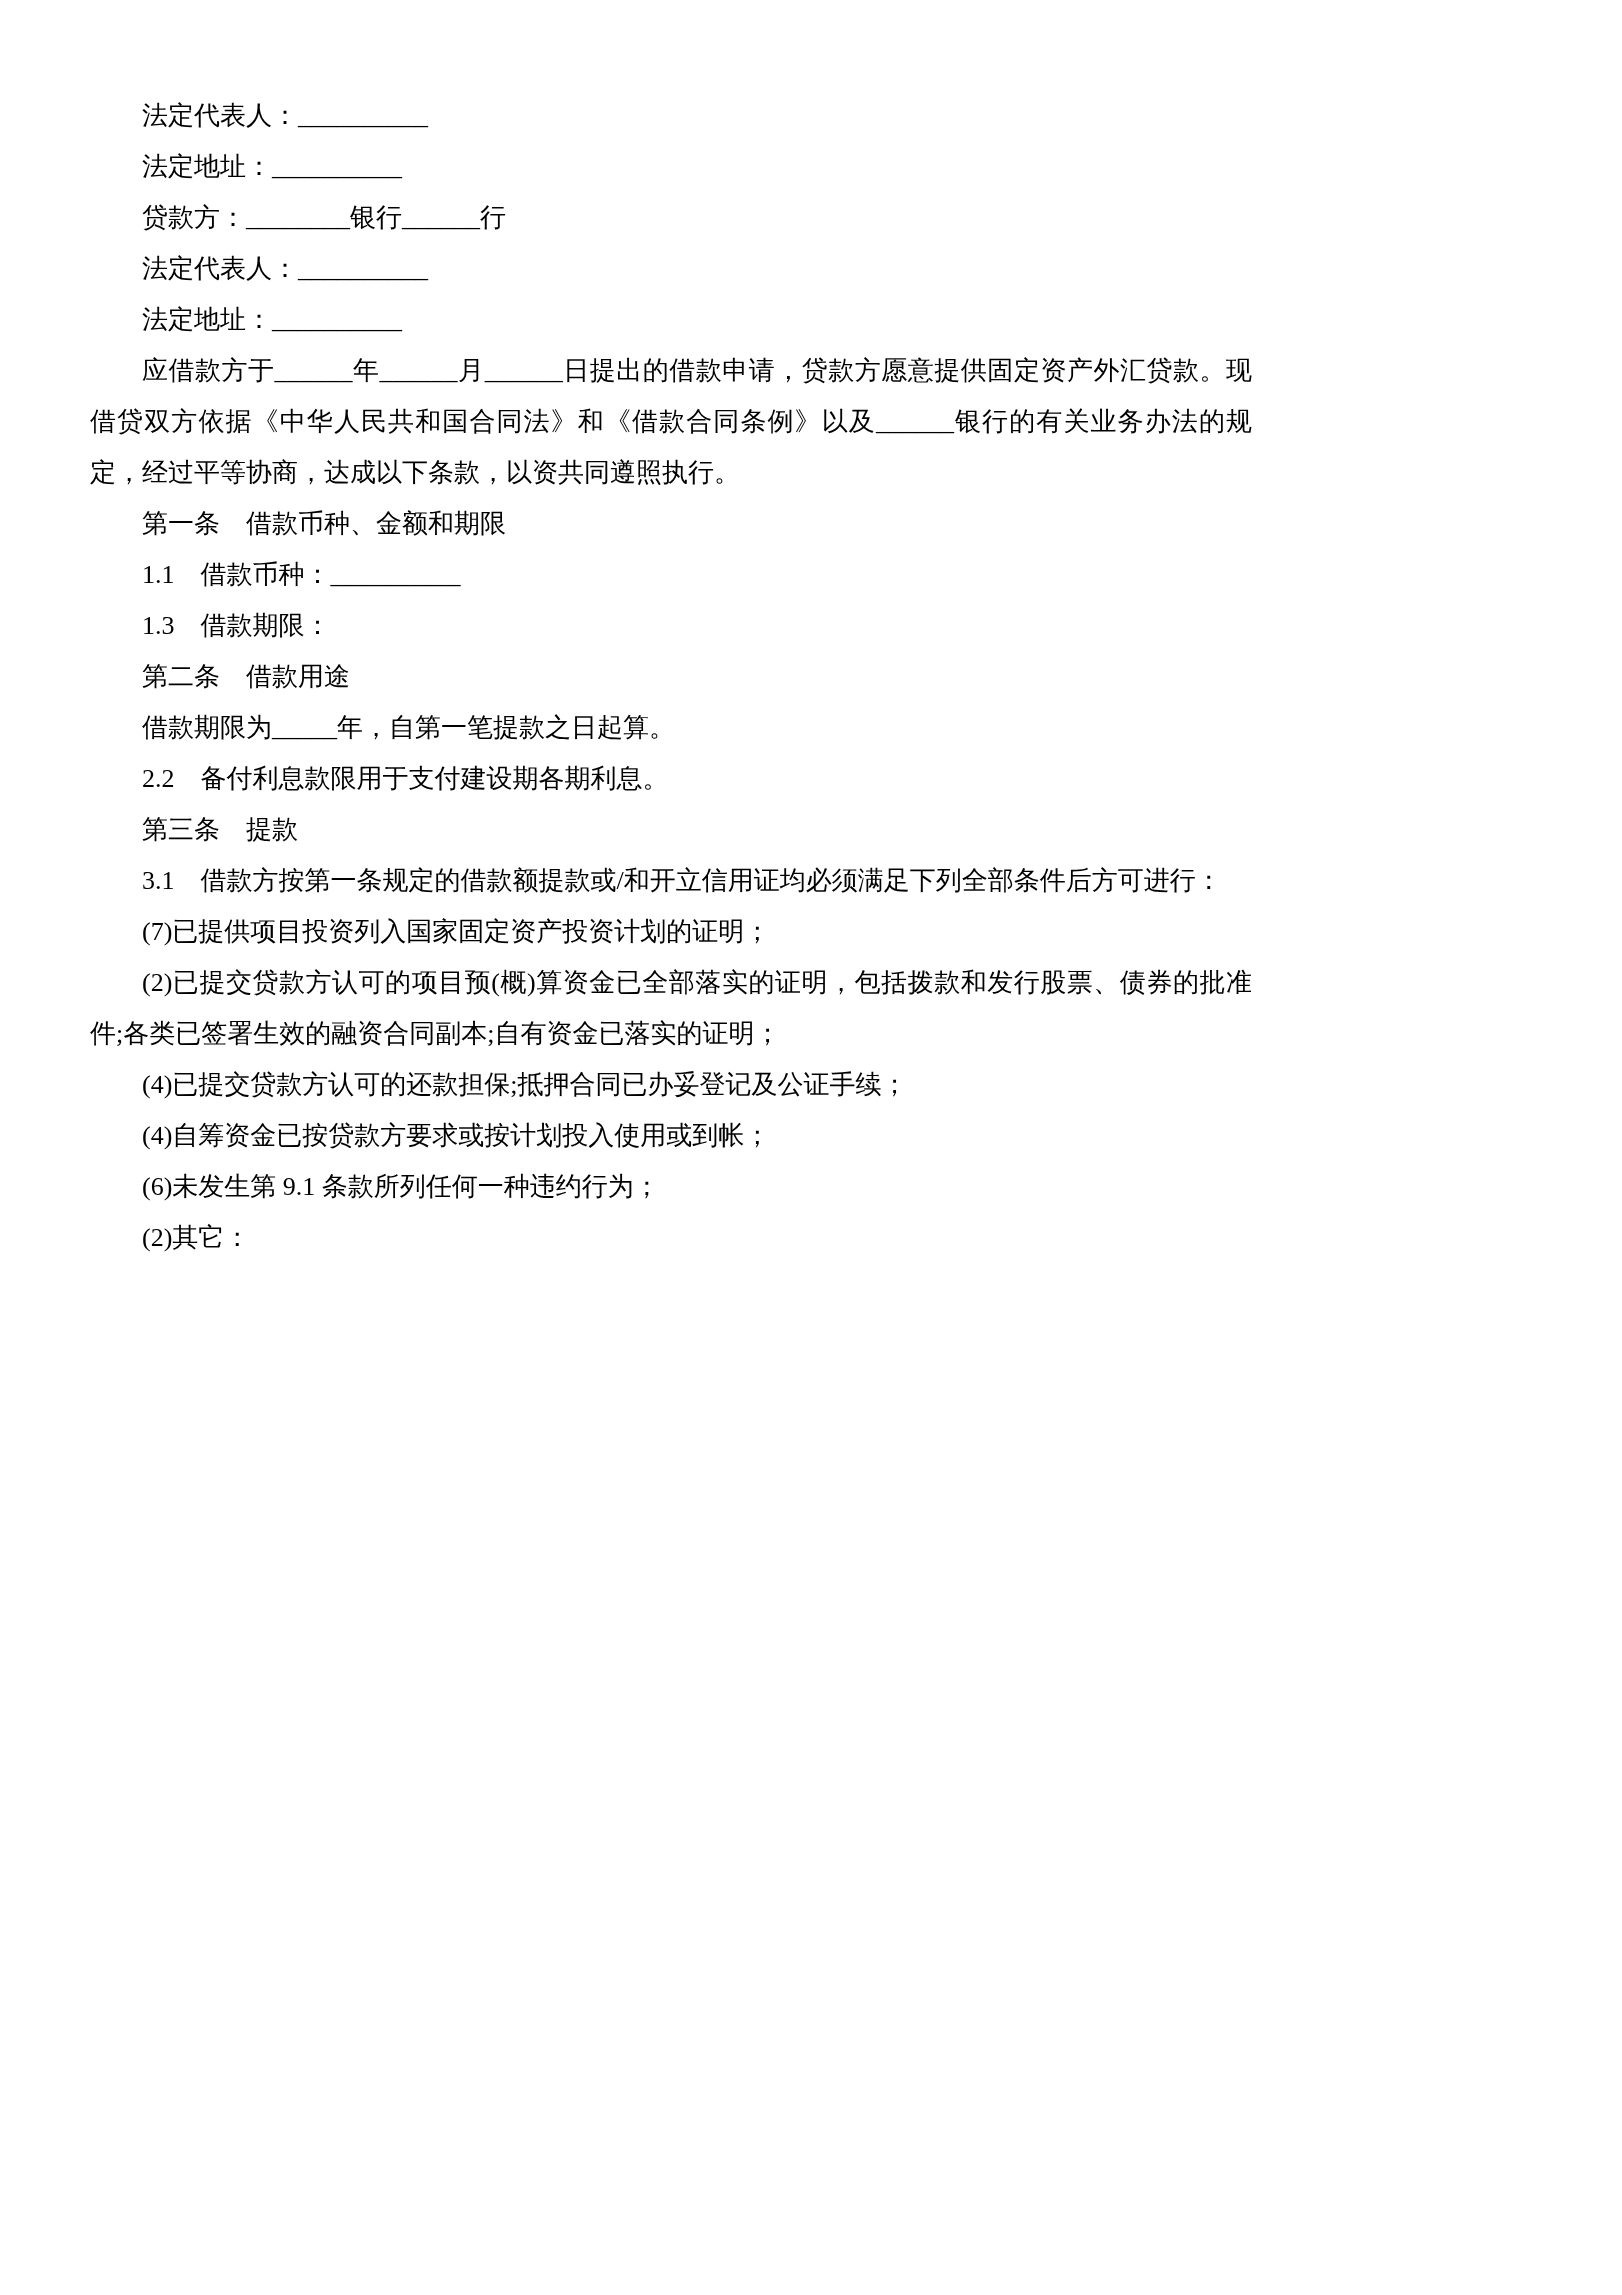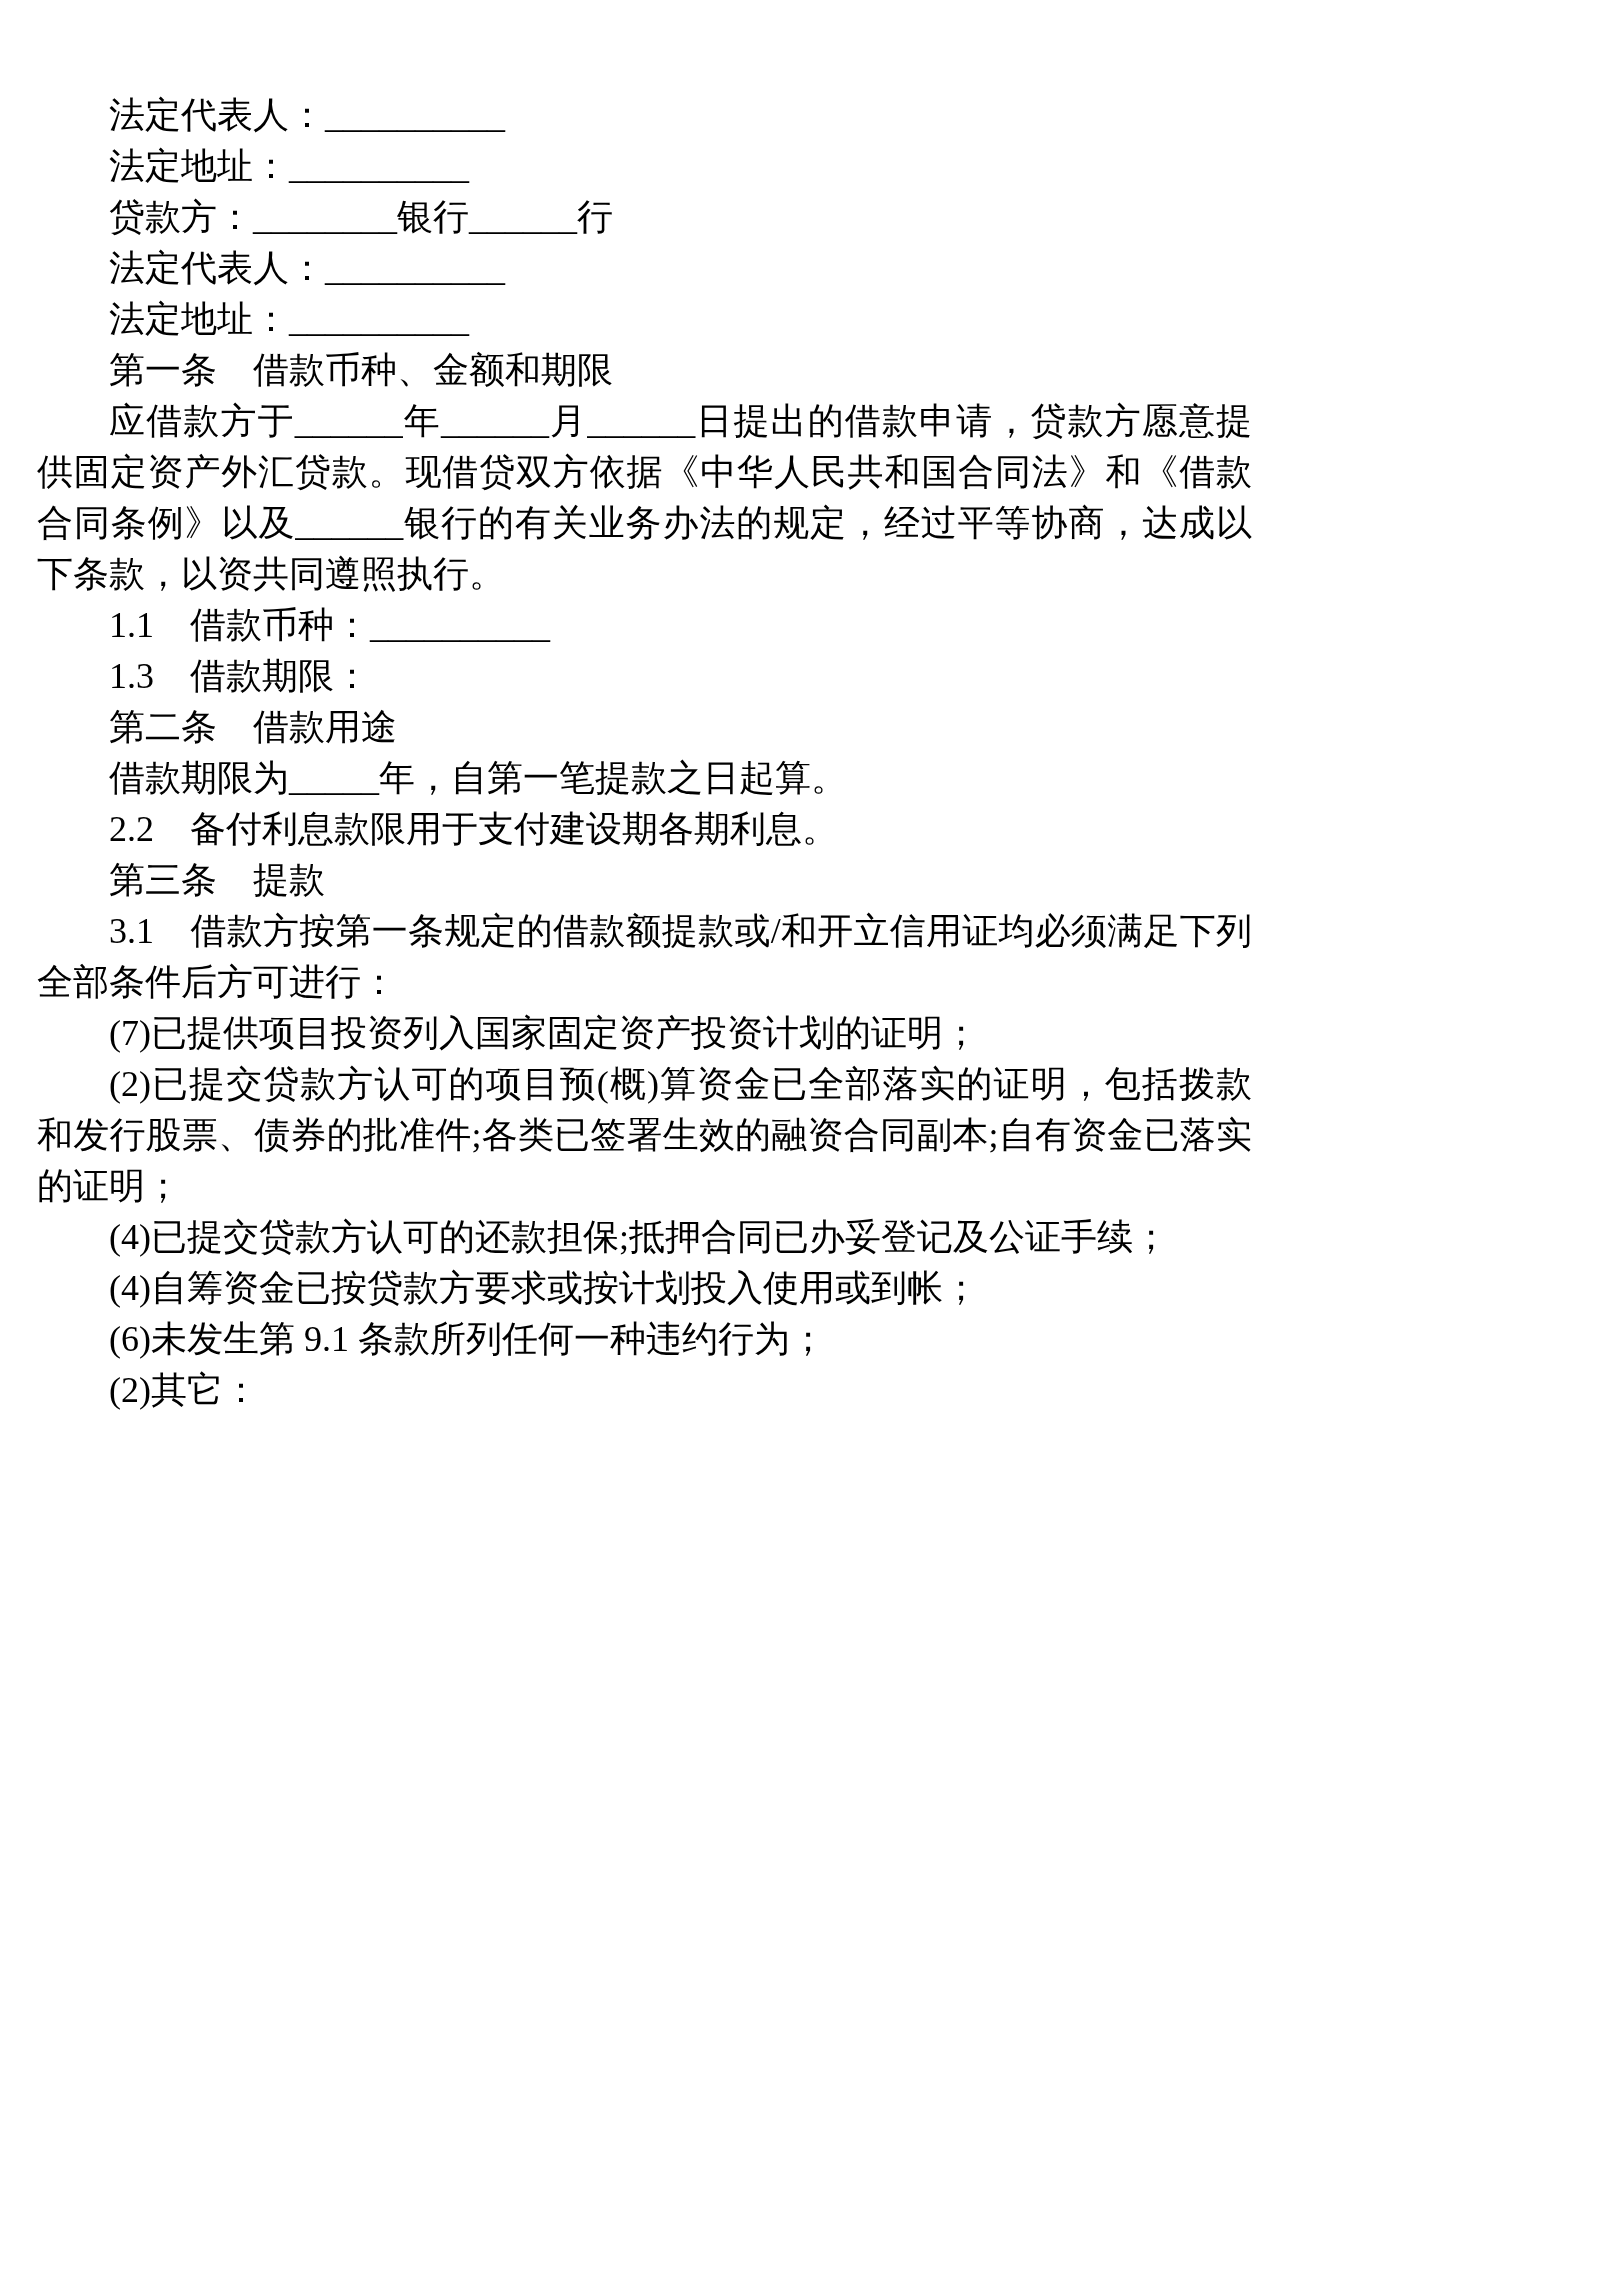--- a/index.html
+++ b/index.html
@@ -7,23 +7,23 @@
     padding: 0;
     background: #ffffff;
   }
   .page {
     position: relative;
     width: 1592px;
     height: 2295px;
     box-sizing: border-box;
     background: #ffffff;
     color: #000000;
-    padding: 90px 340px 0 37px;
+    padding: 90px 340px 0 90px;
     font-family: "Liberation Serif", "DejaVu Serif", serif;
-    font-size: 36px;
+    font-size: 26px;
     line-height: 51px;
     overflow: hidden;
   }
   .page p {
     margin: 0;
     padding: 0;
     text-indent: 2em;
     text-align: justify;
     word-break: break-all;
     white-space: pre-wrap;
@@ -31,22 +31,22 @@
 </style>
 </head>
 <body>
 
 <div class="page">
   <p>法定代表人：__________</p>
   <p>法定地址：__________</p>
   <p>贷款方：________银行______行</p>
   <p>法定代表人：__________</p>
   <p>法定地址：__________</p>
+  <p>应借款方于______年______月______日提出的借款申请，贷款方愿意提供固定资产外汇贷款。现借贷双方依据《中华人民共和国合同法》和《借款合同条例》以及______银行的有关业务办法的规定，经过平等协商，达成以下条款，以资共同遵照执行。</p>
   <p>第一条　借款币种、金额和期限</p>
-  <p>应借款方于______年______月______日提出的借款申请，贷款方愿意提供固定资产外汇贷款。现借贷双方依据《中华人民共和国合同法》和《借款合同条例》以及______银行的有关业务办法的规定，经过平等协商，达成以下条款，以资共同遵照执行。</p>
   <p>1.1　借款币种：__________</p>
   <p>1.3　借款期限：</p>
   <p>第二条　借款用途</p>
   <p>借款期限为_____年，自第一笔提款之日起算。</p>
   <p>2.2　备付利息款限用于支付建设期各期利息。</p>
   <p>第三条　提款</p>
   <p>3.1　借款方按第一条规定的借款额提款或/和开立信用证均必须满足下列全部条件后方可进行：</p>
   <p>(7)已提供项目投资列入国家固定资产投资计划的证明；</p>
   <p>(2)已提交贷款方认可的项目预(概)算资金已全部落实的证明，包括拨款和发行股票、债券的批准件;各类已签署生效的融资合同副本;自有资金已落实的证明；</p>
   <p>(4)已提交贷款方认可的还款担保;抵押合同已办妥登记及公证手续；</p>

